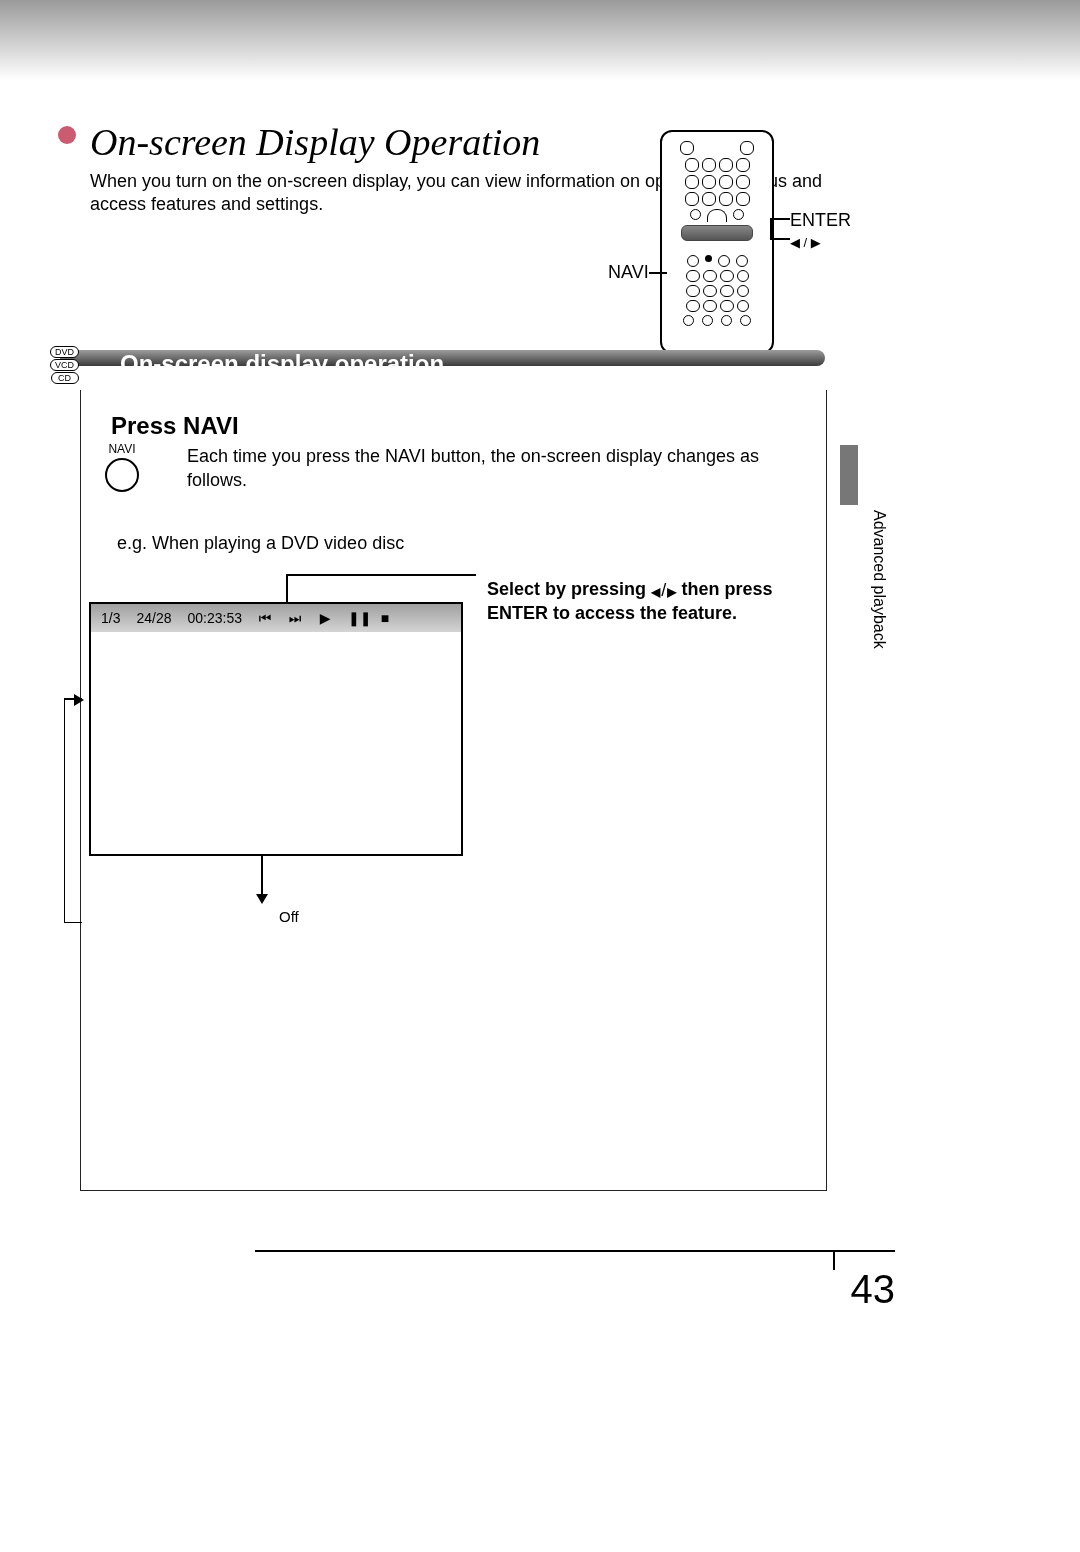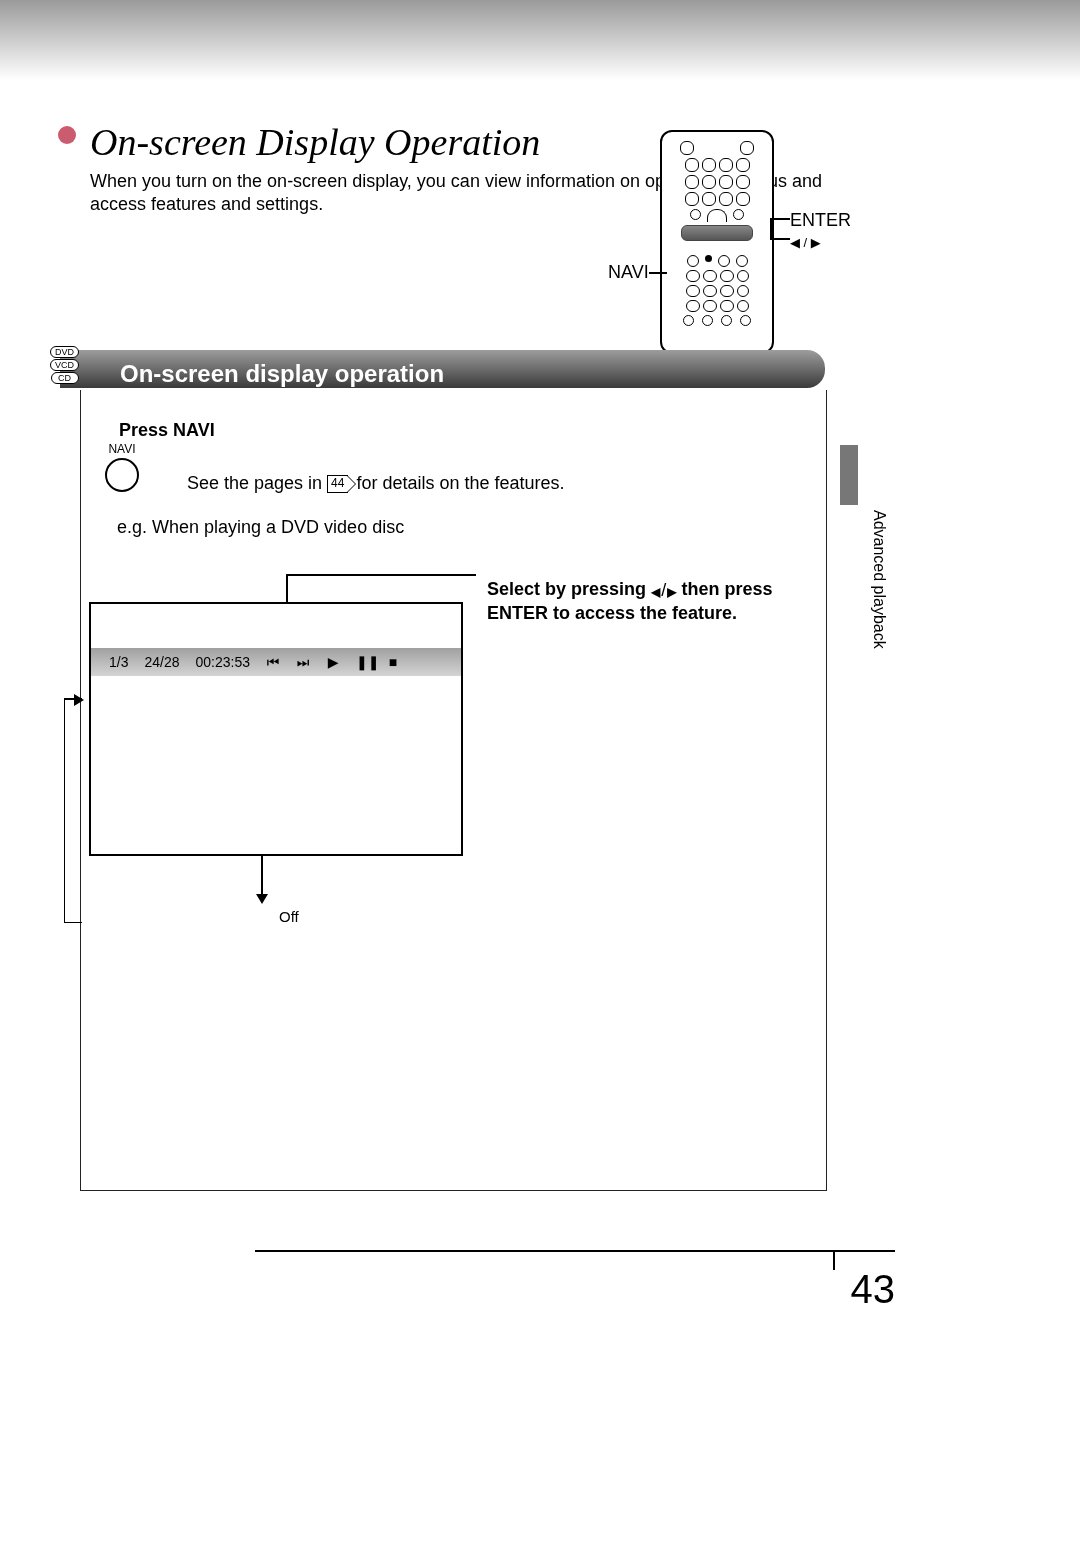--- a/index.html
+++ b/index.html
@@ -10,41 +10,41 @@
   .dot { width:18px; height:18px; border-radius:50%; background:#cb5b6e; position:absolute; left:-32px; top:6px; }
   .title { font-family: "Times New Roman", serif; font-style: italic; font-size:38px; font-weight:500; }
   .intro { font-size:18px; margin-top:6px; line-height:1.3; }
   .remote { position:absolute; top:130px; left:660px; width:110px; height:220px; border:2px solid #000; border-radius:12px; background:#fff; }
   .remote .rrow { display:flex; justify-content:center; gap:3px; margin:3px 0; }
   .remote .cir { width:12px; height:12px; border:1.5px solid #000; border-radius:6px; }
   .remote .pill { width:50px; height:10px; border:1.5px solid #000; border-radius:6px; }
   .remote .dome { width:18px; height:12px; border:1.5px solid #000; border-radius:9px 9px 0 0; border-bottom:none; }
   .remote .solidcir { width:7px;height:7px;background:#000;border-radius:50%; }
   .callout { font-size:18px; position:absolute; }
-  .section-bar { position:absolute; top:350px; left:60px; right:255px; height:38px; background:linear-gradient(#9d9d9d,#3a3a3a); border-top-right-radius:18px; border-bottom-right-radius:18px; display:flex; align-items:flex-end; }
+  .section-bar { position:absolute; top:350px; left:60px; right:255px; height:16px; background:linear-gradient(#9d9d9d,#3a3a3a); border-top-right-radius:18px; border-bottom-right-radius:18px; display:flex; align-items:flex-start; }
   .badges-box { position:absolute; left:-10px; top:-5px; }
   .badge { font-size:9px; border:1px solid #000; border-radius:10px; padding:0 4px; background:#fff; line-height:10px; text-align:center; display:block; margin:1px auto; }
   .section-title { color:#fff; font-size:24px; font-weight:bold; margin-left:60px; }
   .step-box { position:absolute; top:390px; left:80px; width:745px; height:800px; border:1px solid #222; border-top:none; }
   .step { padding:18px 26px; }
-  .step h4 { margin:12px; font-size:18px; }
+  .step h4 { margin:4px; font-size:24px; }
   .navi-btn { position:absolute; left:24px; top:52px; text-align:center; font-size:12px; }
   .navi-btn .c { width:30px;height:30px;border:2px solid #000;border-radius:50%;margin:2px auto 0; }
   .step .body { margin-left:80px; font-size:18px; line-height:1.35; }
   .page-ref { display:inline-block; border:1px solid #000; padding:0 3px; height:16px; line-height:14px; font-size:12px; vertical-align:middle; position:relative; margin-right:3px; }
   .page-ref:after { content:""; position:absolute; right:-8px; top:0; width:0;height:0; border-top:8px solid transparent;border-bottom:8px solid transparent;border-left:8px solid #fff; }
   .page-ref:before { content:""; position:absolute; right:-9px; top:-1px; width:0;height:0; border-top:9px solid transparent;border-bottom:9px solid transparent;border-left:9px solid #000; }
   .eg { font-size:18px; margin:22px 0 10px 10px; }
   .instr-box { font-weight:bold; font-size:18px; position:absolute; left:406px; top:188px; line-height:1.25; }
   .lr-icon { display:inline-block; vertical-align:middle; }
   .lr-icon:before { content:"◀"; font-size:12px; }
   .lr-icon:after { content:"▶"; font-size:12px; }
   .lr-icon .sl { display:inline-block; margin:0 1px; font-weight:normal; }
   .osd-frame { position:absolute; left:8px; top:212px; width:370px; height:250px; border:2px solid #000; background:#fff; }
-  .osd-bar { height:28px; background:linear-gradient(#a0a0a0,#d4d4d4); display:flex; align-items:center; gap:16px; padding:0 18px; font-size:14px; margin-top:44px; }
+  .osd-bar { height:28px; background:linear-gradient(#a0a0a0,#d4d4d4); display:flex; align-items:center; gap:16px; padding:0 10px; font-size:14px; }
   .osd-bar .ic { width:14px; text-align:center; }
   .arrow-down { position:absolute; left:180px; top:466px; width:2px; height:46px; background:#000; }
   .arrow-down:after { content:""; position:absolute; left:-5px; bottom:-2px; width:0;height:0;border-left:6px solid transparent;border-right:6px solid transparent;border-top:10px solid #000; }
   .off-label { position:absolute; left:198px; top:518px; font-size:15px; }
   .loop-line { position:absolute; left:-17px; top:310px; width:17px; height:222px; border-left:1.5px solid #000; border-bottom:1.5px solid #000; }
   .loop-line:before { content:""; position:absolute; left:-1px; top:-2px; width:18px; height:1.5px; background:#000;}
   .loop-line .ah { position:absolute; right:-2px; top:-6px; width:0;height:0;border-top:6px solid transparent;border-bottom:6px solid transparent;border-left:10px solid #000; }
   .conn-line { position:absolute; left:205px; top:184px; width:2px; height:72px; background:#000; }
   .conn-line2 { position:absolute; left:205px; top:184px; width:190px; height:2px; background:#000; }
   .side-tab { position:absolute; right:222px; top:445px; width:18px; height:60px; background:#777; }
@@ -153,24 +153,22 @@
   </div>
 
   <div class="step-box">
     <div class="step">
       <h4>Press NAVI</h4>
       <div class="navi-btn">
         <span>NAVI</span>
         <div class="c"></div>
       </div>
       <div class="body">
+        <div>Each time you press the NAVI button, the on-screen display changes as follows.</div>
         <div style="height:18px"></div>
-        <div>
-          <span>See the pages in </span><span class="page-ref">44</span><span> for details on the features.</span>
-        </div>
       </div>
       <div class="eg">e.g. When playing a DVD video disc</div>
 
       <div class="conn-line"></div>
       <div class="conn-line2"></div>
       <div class="instr-box">
         <span>Select by pressing </span><span class="lr-icon"><span class="sl">/</span></span><span> then press</span><br>
         <span>ENTER to access the feature.</span>
       </div>
 

